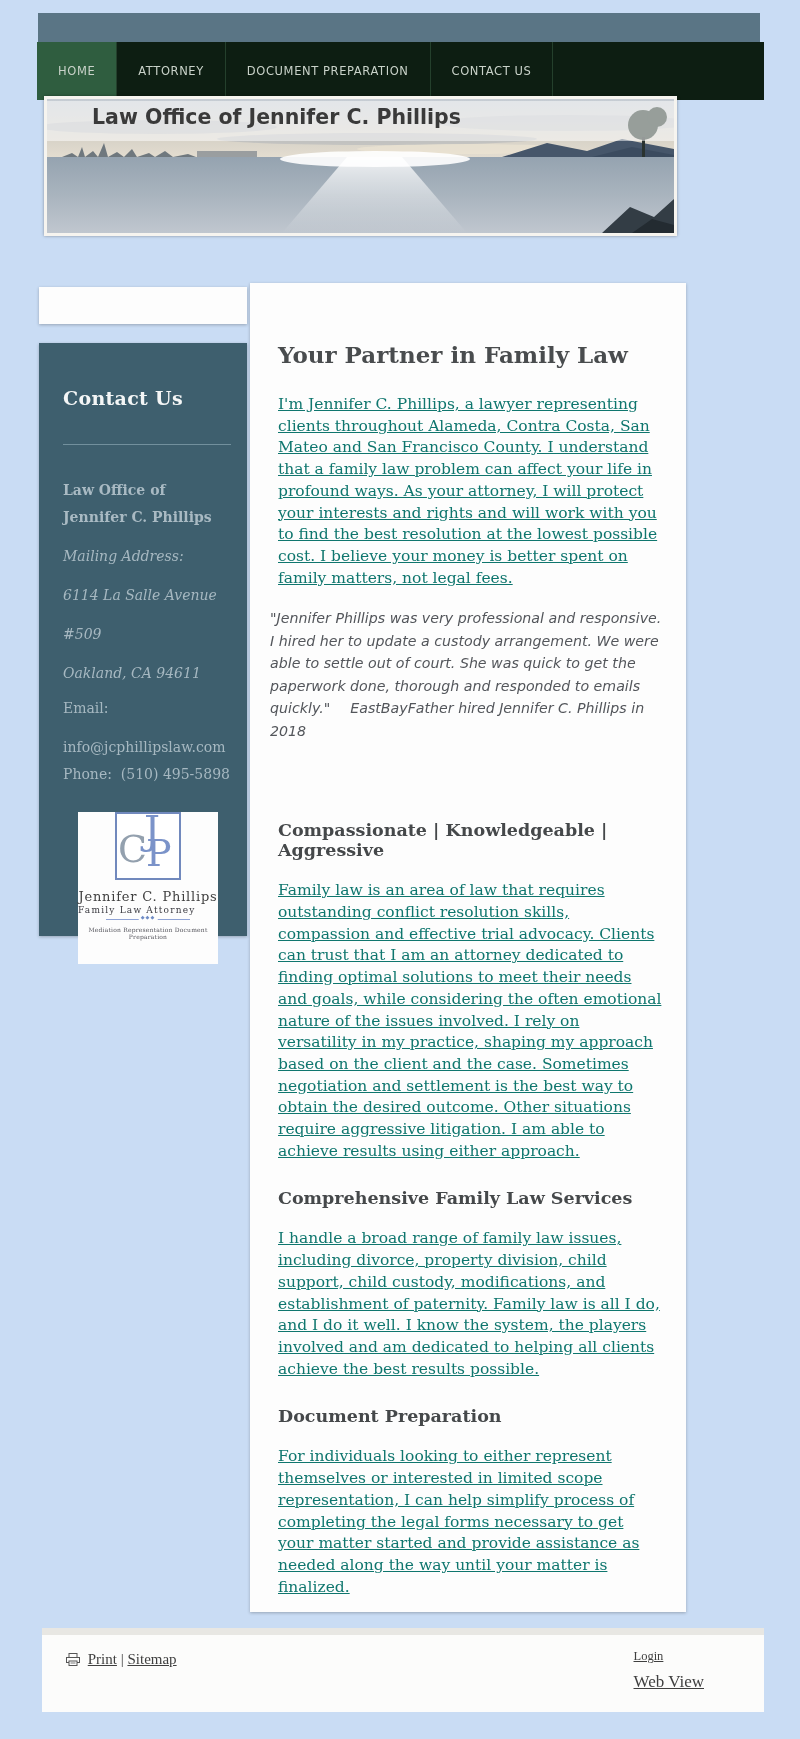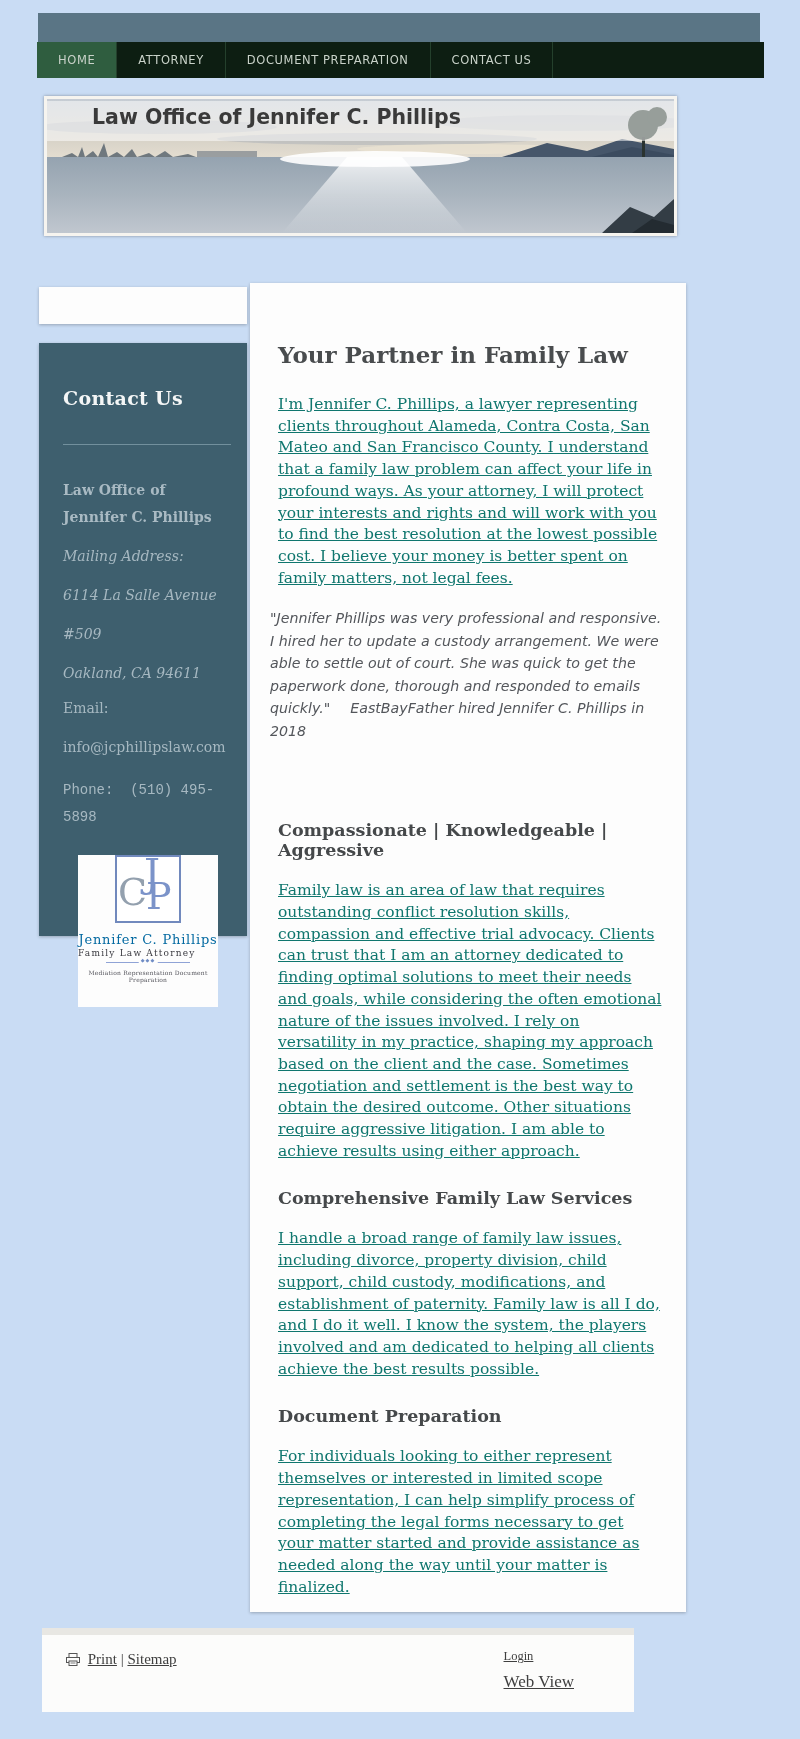--- a/index.html
+++ b/index.html
@@ -4,21 +4,21 @@
 <style>
   html,body{margin:0;padding:0;}
   body{
     width:800px;height:1739px;position:relative;
     background:#c9dcf4;
     font-family:"DejaVu Serif", serif;
     overflow:hidden;
   }
   
   .topbar{position:absolute;left:38px;top:13px;width:722px;height:29px;background:#5a7585;}
-  .navbar{position:absolute;left:37px;top:42px;width:727px;height:36px;background:#0d1e12;display:flex;align-items:stretch;}
+  .navbar{position:absolute;left:37px;top:42px;width:727px;height:58px;background:#0d1e12;display:flex;align-items:stretch;}
   .nav-item{display:flex;align-items:center;padding:0 21px;color:#c9d2c9;
     font-family:"DejaVu Sans",sans-serif;font-size:11.5px;letter-spacing:.6px;
     border-right:1px solid #24402c;cursor:pointer;white-space:nowrap;}
   .nav-item.active{background:#2f5d3f;}
   
   .header-frame{position:absolute;left:44px;top:96px;width:633px;height:140px;background:#f6f4ef;
     border:0;box-shadow:0 0 3px rgba(0,0,0,.35);}
   .header-photo{position:absolute;left:3px;top:3px;width:627px;height:134px;display:block;}
   .site-title{position:absolute;left:48px;top:9px;width:560px;
     font-family:"DejaVu Sans",sans-serif;font-weight:bold;font-size:20.5px;color:#3a3a3a;}
@@ -33,38 +33,38 @@
   .sb-line{font-size:14px;line-height:27px;margin-top:12px;}
   .sb-italic{font-style:italic;}
   .sb-pre{white-space:pre-wrap;}
   
   .logo-card{position:relative;margin:24px auto 0 auto;width:140px;height:152px;background:#fdfdfd;}
   .logo-mono{position:relative;margin:14px auto 0 auto;width:62px;height:64px;border:2px solid #7189bd;background:#fff;}
   .logo-mono span{position:absolute;font-family:"DejaVu Serif",serif;line-height:1;}
   .lm-j{left:27px;top:-4px;font-size:40px;color:#7b93c9;}
   .lm-c{left:1px;top:16px;font-size:38px;color:#93a0ae;}
   .lm-p{left:29px;top:20px;font-size:38px;color:#7b93c9;}
-  .logo-name{margin-top:9px;text-align:center;font-size:13px;letter-spacing:.8px;color:#0369a1;}
+  .logo-name{margin-top:9px;text-align:center;font-size:13px;letter-spacing:.8px;color:#404040;}
   .logo-tag{margin-top:1px;text-align:left;font-size:9px;letter-spacing:1.2px;color:#3a3a40;}
   .logo-div{margin:4px auto 3px auto;width:84px;border-top:1px solid #8fa3d6;position:relative;height:3px;}
   .logo-div:after{content:"◆◆◆";position:absolute;left:50%;top:-6px;transform:translateX(-50%);
     font-size:5px;color:#6f8cc5;letter-spacing:1px;background:#fdfdfd;padding:0 2px;}
   .logo-svcs{text-align:center;font-size:6px;color:#55555c;letter-spacing:.2px;}
   
   .main-box{position:absolute;left:250px;top:283px;width:436px;height:1329px;background:#fdfdfd;
     box-shadow:0 1px 3px rgba(0,0,0,.25);box-sizing:border-box;padding:58px 24px 0 28px;overflow:hidden;}
   .main-box h1{margin:0 0 26px 0;font-size:23px;color:#494c4e;font-weight:bold;}
   .main-box p.body{margin:0 0 16px 0;font-size:15.5px;line-height:21.7px;color:#0f766e;text-decoration:underline;}
   .main-box h3{margin:26px 0 20px 0;font-size:17.5px;color:#45484a;font-weight:bold;}
   .quote{margin:18px 0 0 -8px;font-family:"DejaVu Sans",sans-serif;font-style:italic;
     font-size:14.2px;line-height:22.5px;color:#53565b;}
   .quote .attr{padding-left:20px;}
   .quote1{margin-bottom:78px;}
   
-  .footer{position:absolute;left:42px;top:1628px;width:592px;height:84px;background:#fcfcfb;
+  .footer{position:absolute;left:42px;top:1628px;width:722px;height:84px;background:#fcfcfb;
     border-top:7px solid #e8e7e3;box-sizing:border-box;padding:16px 60px 16px 24px;
     font-family:"Liberation Serif",serif;color:#3f3f3f;}
   .footer a{color:#3f3f3f;text-decoration:underline;cursor:pointer;}
   .f-line1{font-size:15px;}
   .f-line2{font-size:15px;margin-top:6px;}
   .f-right{position:absolute;right:60px;top:14px;text-align:left;}
   .f-login{font-size:12.5px;}
   .f-webview{font-size:17px;margin-top:8px;}
   .print-icon{display:inline-block;vertical-align:-2px;margin-right:4px;}
 </style>
@@ -125,21 +125,21 @@
 <div class="sidebar">
   <h2>Contact Us</h2>
   <hr>
   <div class="sb-name">Law Office of Jennifer C. Phillips</div>
   <div class="sb-line sb-italic">Mailing Address:</div>
   <div class="sb-line sb-italic">6114 La Salle Avenue</div>
   <div class="sb-line sb-italic">#509</div>
   <div class="sb-line sb-italic">Oakland, CA 94611</div>
   <div class="sb-line" style="margin-top:8px;">Email:</div>
   <div class="sb-line">info@jcphillipslaw.com</div>
-  <div class="sb-line sb-pre" style="margin-top:16px;font-family:Liberation Mono, monospace;">Phone:  (510) 495-5898</div>
+  <div class="sb-line sb-pre" style="margin-top:0;">Phone:  (510) 495-5898</div>
 
   <div class="logo-card">
     <div class="logo-mono">
       <span class="lm-j">J</span>
       <span class="lm-c">C</span>
       <span class="lm-p">P</span>
     </div>
     <div class="logo-name">Jennifer C. Phillips</div>
     <div class="logo-tag">Family Law Attorney</div>
     <div class="logo-div"></div>

